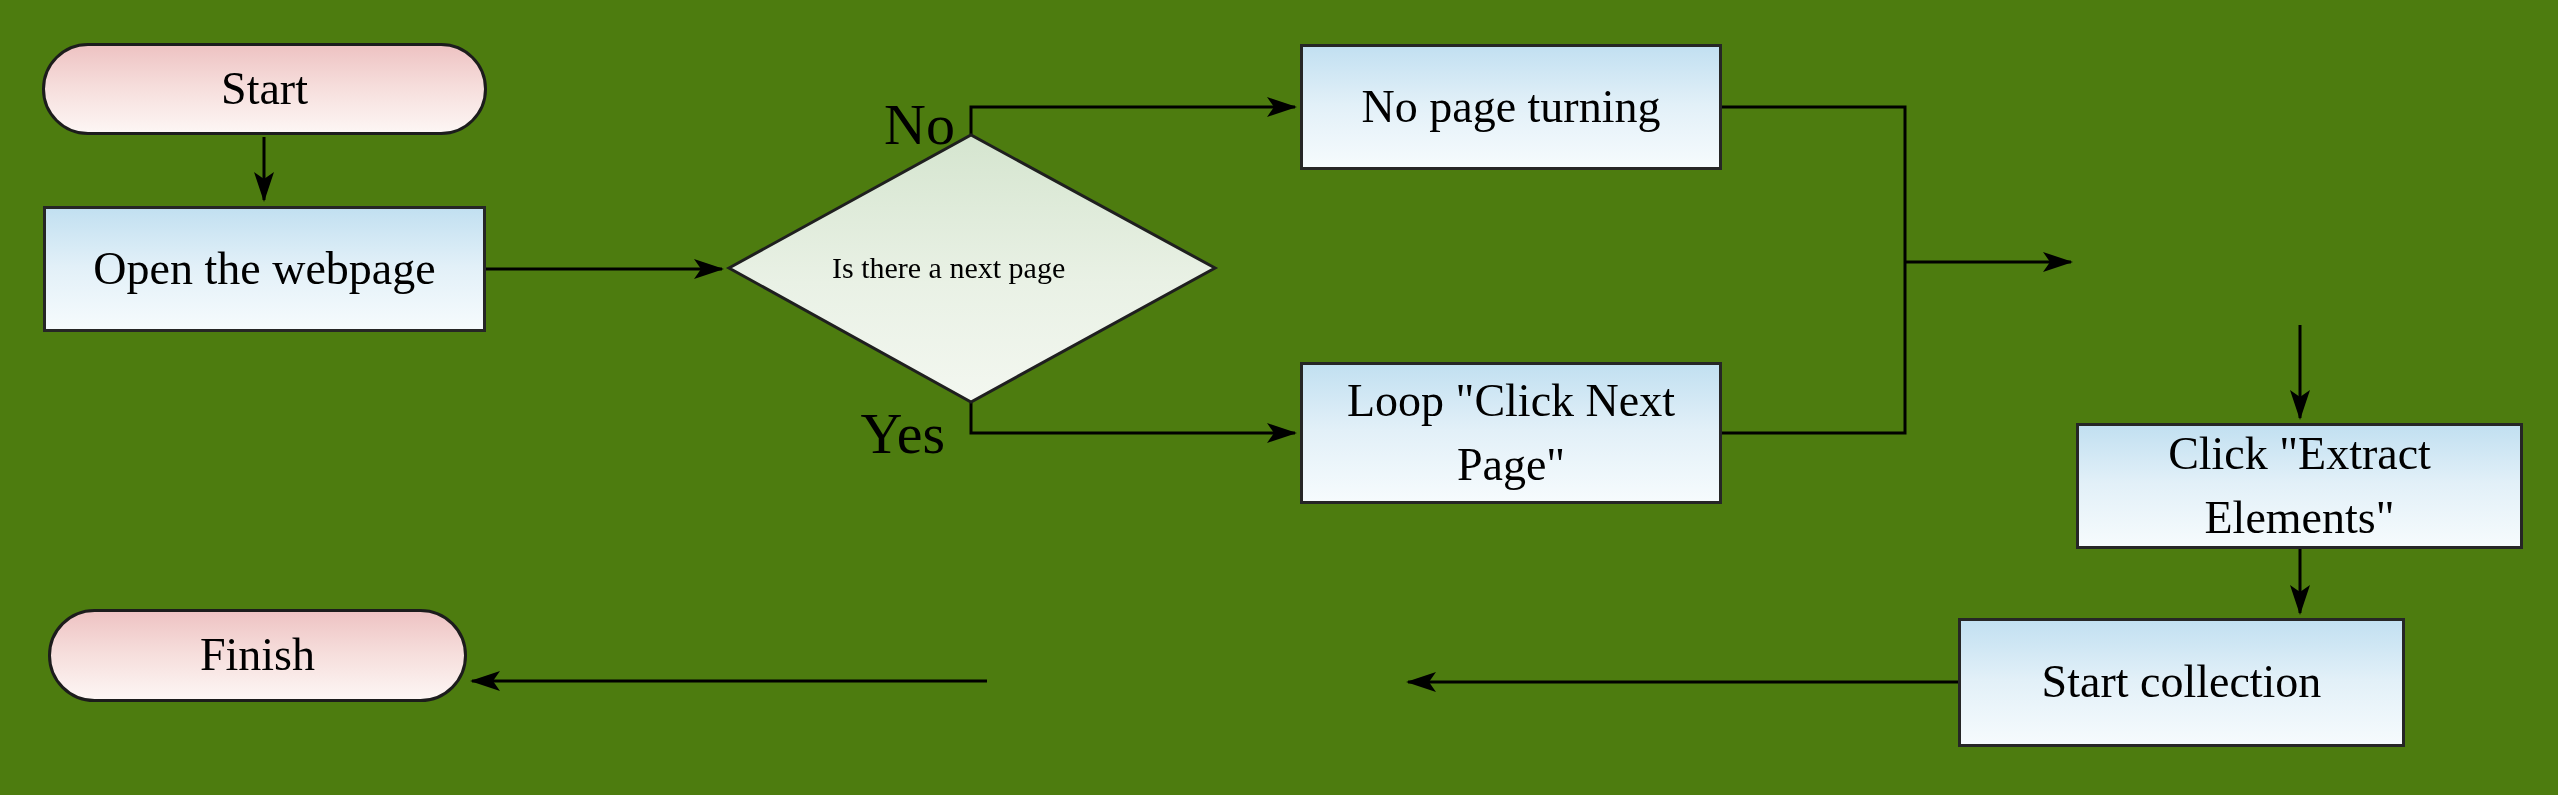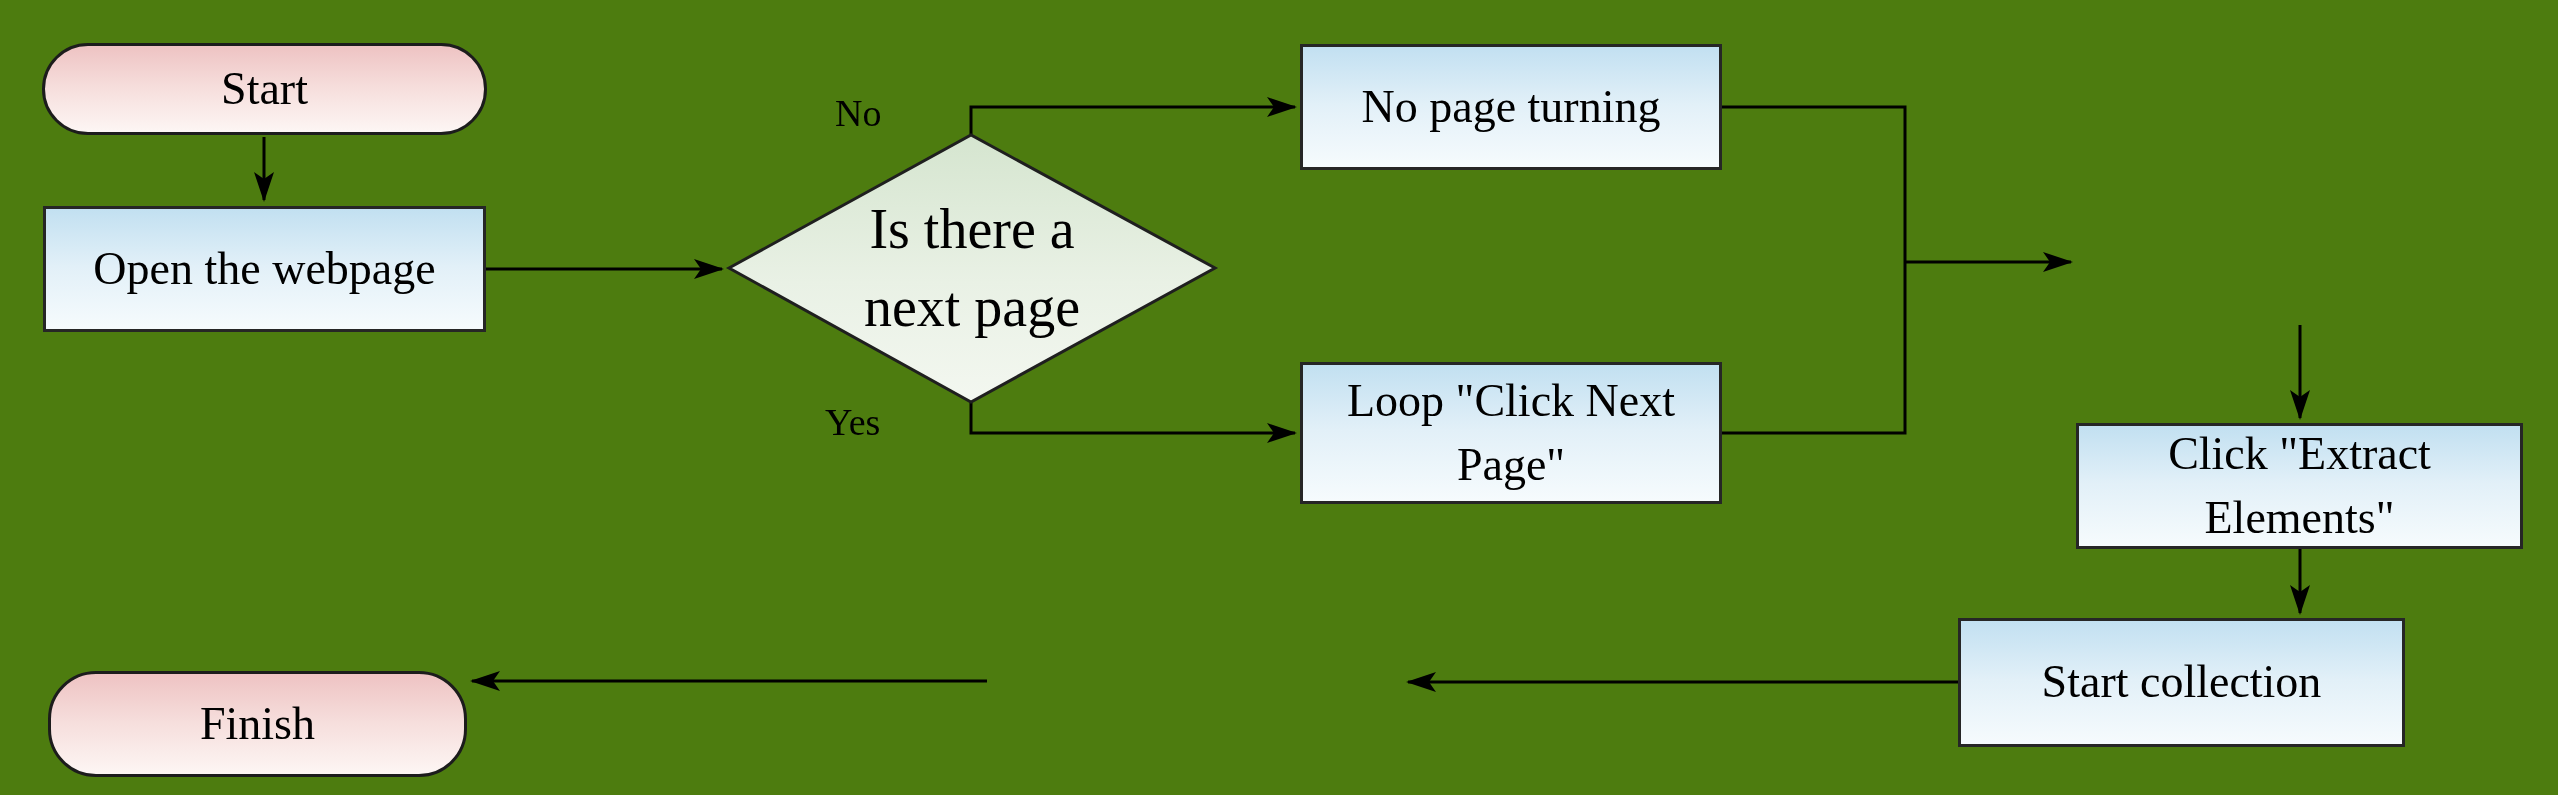--- a/index.html
+++ b/index.html
@@ -40,40 +40,40 @@
     border-radius: 48px;
     background: linear-gradient(to bottom, #eec3c3 0%, #f6dedc 48%, #fdf6f4 100%);
   }
   .decision-text {
     position: absolute;
     z-index: 2;
     display: flex;
     align-items: center;
     justify-content: flex-start;
     text-align: center;
-    font-size: 56px;
+    font-size: 30px;
     line-height: 1.4;
   }
   .edge-label {
     position: absolute;
     z-index: 2;
-    font-size: 38px;
-    text-align: left;
+    font-size: 58px;
+    text-align: right;
     line-height: 1.1;
   }
   
   .n-start   { left: 42px;   top: 43px;  width: 445px; height: 92px;  }
   .n-open    { left: 43px;   top: 206px; width: 443px; height: 126px; }
   .n-nopage  { left: 1300px; top: 44px;  width: 422px; height: 126px; }
   .n-loop    { left: 1300px; top: 362px; width: 422px; height: 142px; }
   .n-method  { left: 2076px; top: 199px; width: 447px; height: 126px; }
   .n-extract { left: 2076px; top: 423px; width: 447px; height: 126px; }
   .n-collect { left: 1958px; top: 618px; width: 447px; height: 129px; }
   .n-export  { left: 987px;  top: 619px; width: 416px; height: 125px; }
-  .n-finish  { left: 48px;   top: 671px; width: 419px; height: 106px;  }
+  .n-finish  { left: 48px;   top: 609px; width: 419px; height: 93px;  }
   .n-decision-text { left: 832px; top: 198px; width: 280px; height: 140px; }
   .l-no  { left: 835px; top: 93px;  width: 120px; }
   .l-yes { left: 825px; top: 402px; width: 120px; }
   .w340 { max-width: 340px; }
   .w370 { max-width: 370px; }
   .w400 { max-width: 400px; }
 </style>
 </head>
 <body>
 

